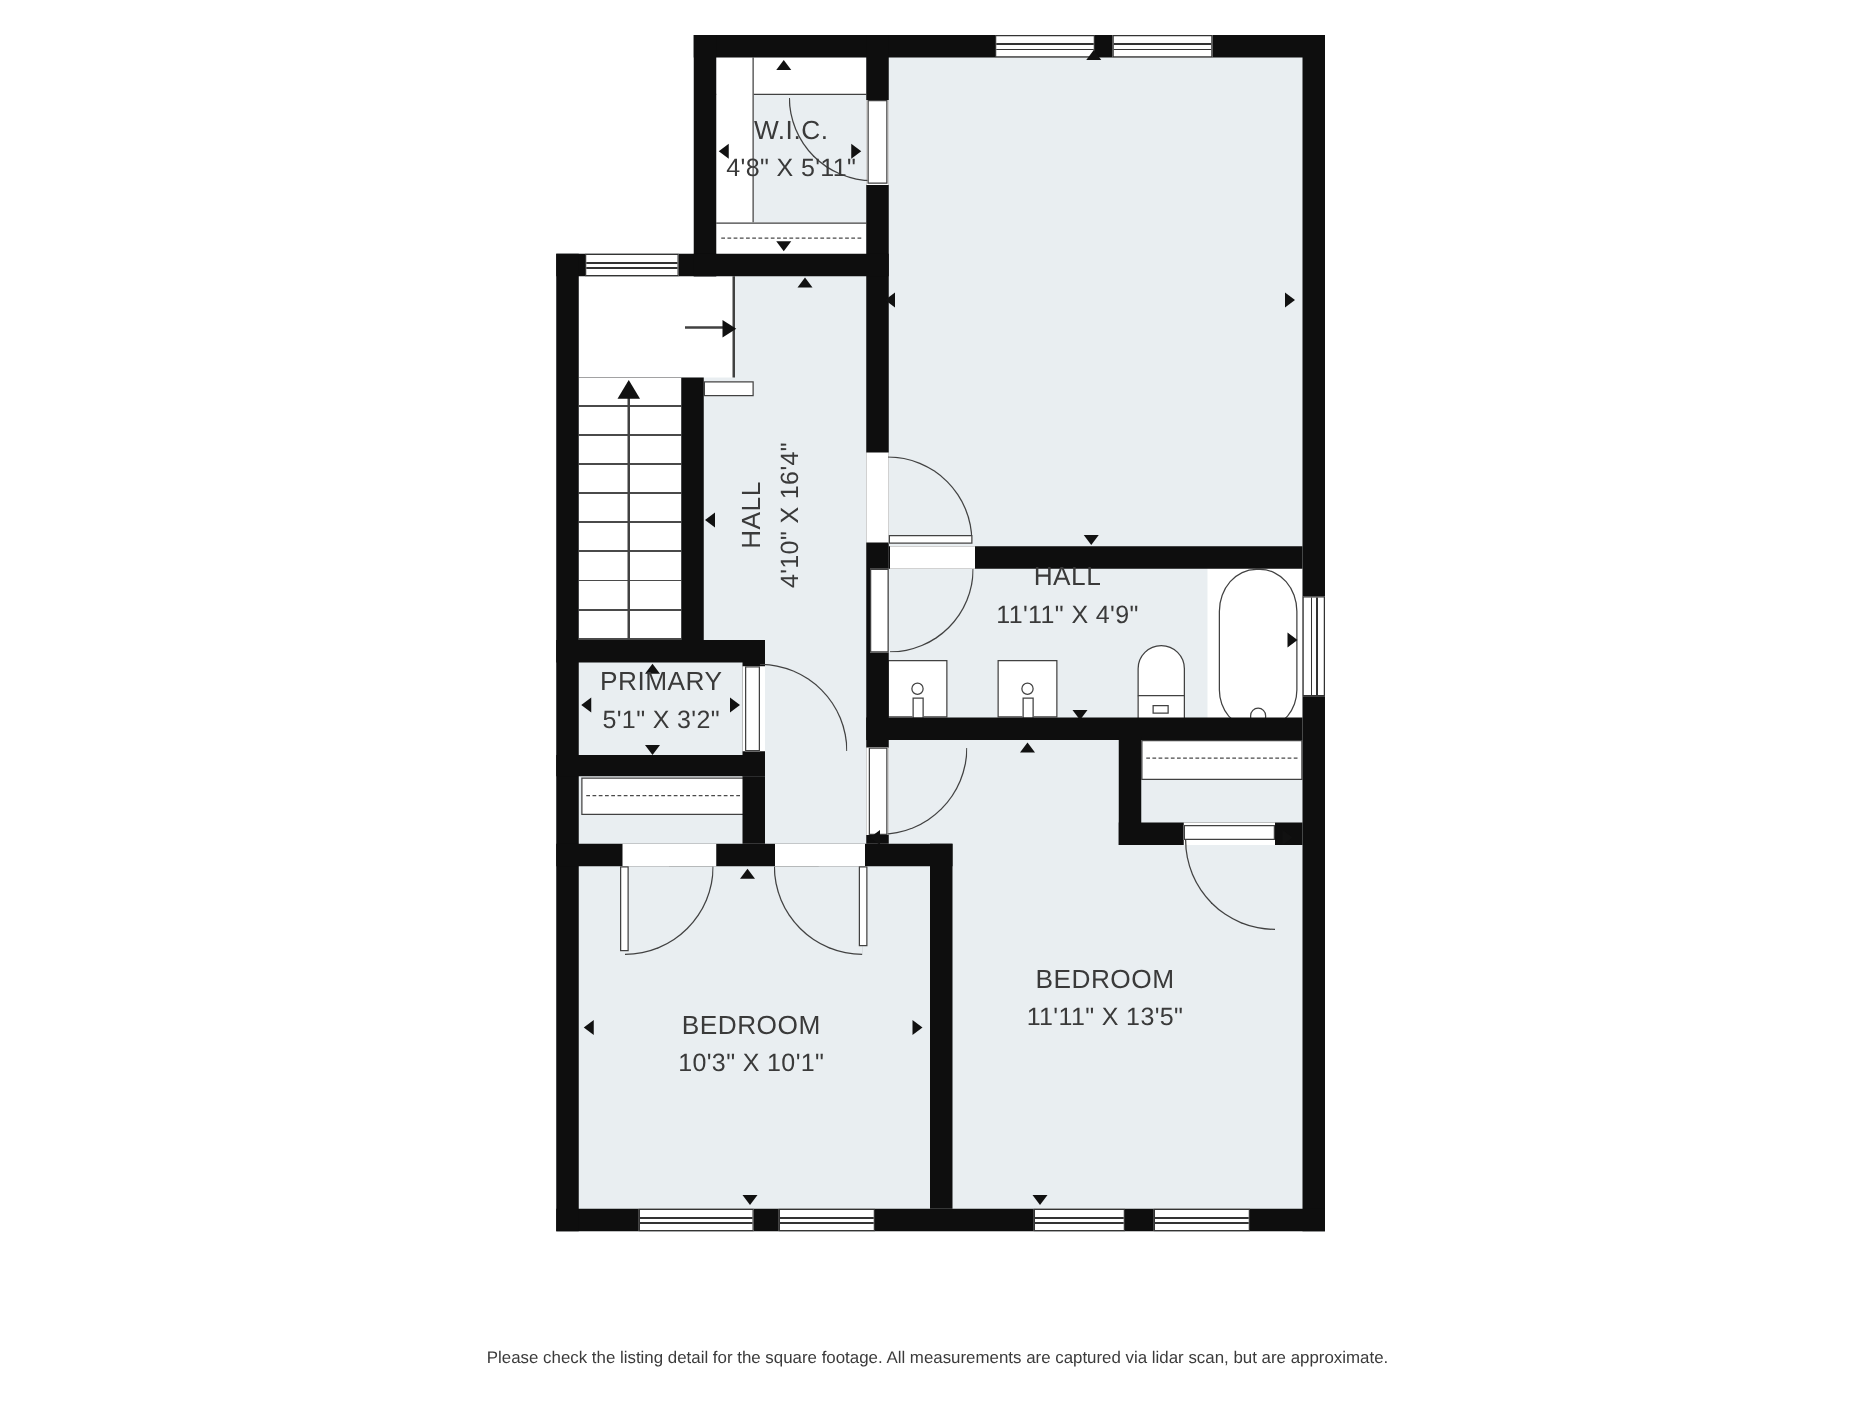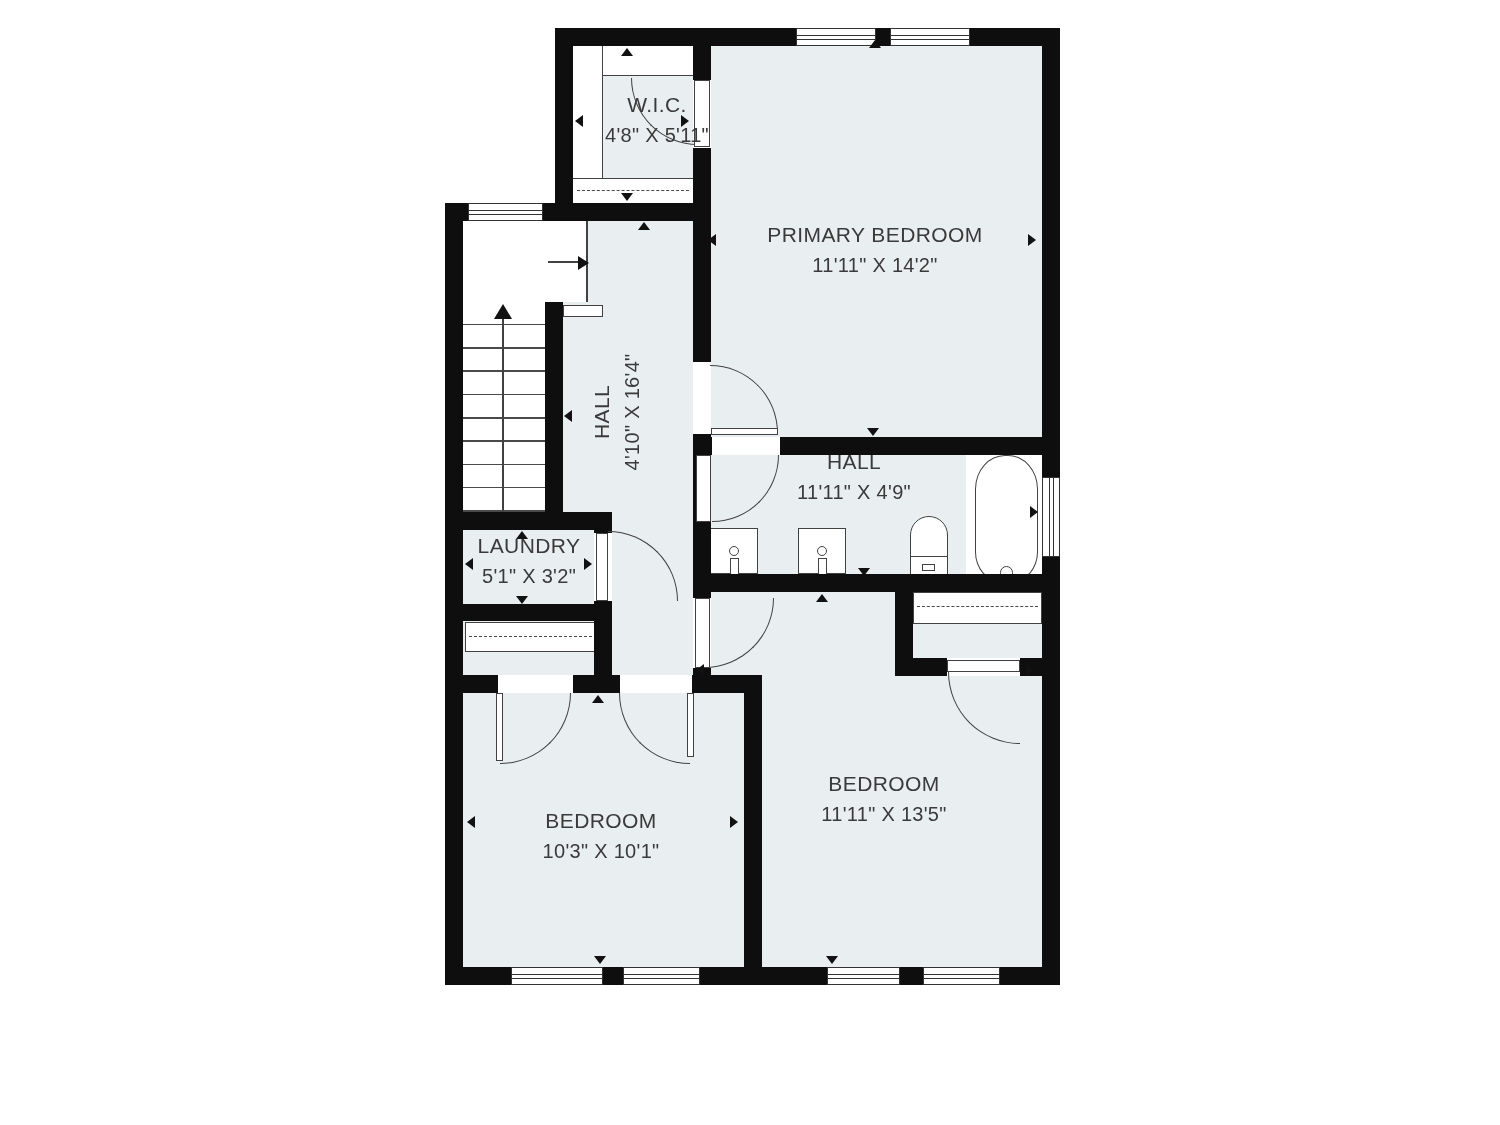--- a/index.html
+++ b/index.html
@@ -154,42 +154,39 @@
   <div class="tri rt" style="left:1030px;top:506px;"></div>
   <div class="tri up" style="left:816px;top:594px;"></div>
   <div class="tri up" style="left:592px;top:695px;"></div>
   <div class="tri lf" style="left:696px;top:664px;"></div>
   <div class="tri rt" style="left:1026px;top:664px;"></div>
   <div class="tri lf" style="left:467px;top:816px;"></div>
   <div class="tri rt" style="left:730px;top:816px;"></div>
   <div class="tri dn" style="left:594px;top:956px;"></div>
   <div class="tri dn" style="left:826px;top:956px;"></div>
 
-  <div class="label" style="left:657px;top:120px;">
+  <div class="label" style="left:633px;top:120px;">
     <div class="nm">W.I.C.</div>
     <div class="dm">4'8" X 5'11"</div>
-  </div>
-  <div class="label" style="left:875px;top:250px;">
-    <div class="nm">PRIMARY BEDROOM</div>
-    <div class="dm">11'11" X 14'2"</div>
   </div>
   <div class="label rot" style="left:617px;top:412px;">
     <div class="nm">HALL</div>
     <div class="dm">4'10" X 16'4"</div>
   </div>
   <div class="label" style="left:854px;top:477px;">
     <div class="nm">HALL</div>
     <div class="dm">11'11" X 4'9"</div>
   </div>
   <div class="label" style="left:529px;top:561px;">
-    <div class="nm">LAUNDRY</div>
+    <div class="nm">PRIMARY</div>
     <div class="dm">5'1" X 3'2"</div>
   </div>
   <div class="label" style="left:601px;top:836px;">
     <div class="nm">BEDROOM</div>
     <div class="dm">10'3" X 10'1"</div>
   </div>
   <div class="label" style="left:884px;top:799px;">
     <div class="nm">BEDROOM</div>
     <div class="dm">11'11" X 13'5"</div>
   </div>
 
+  <div id="footer">Please check the listing detail for the square footage. All measurements are captured via lidar scan, but are approximate.</div>
 </div>
 
 </body></html>

